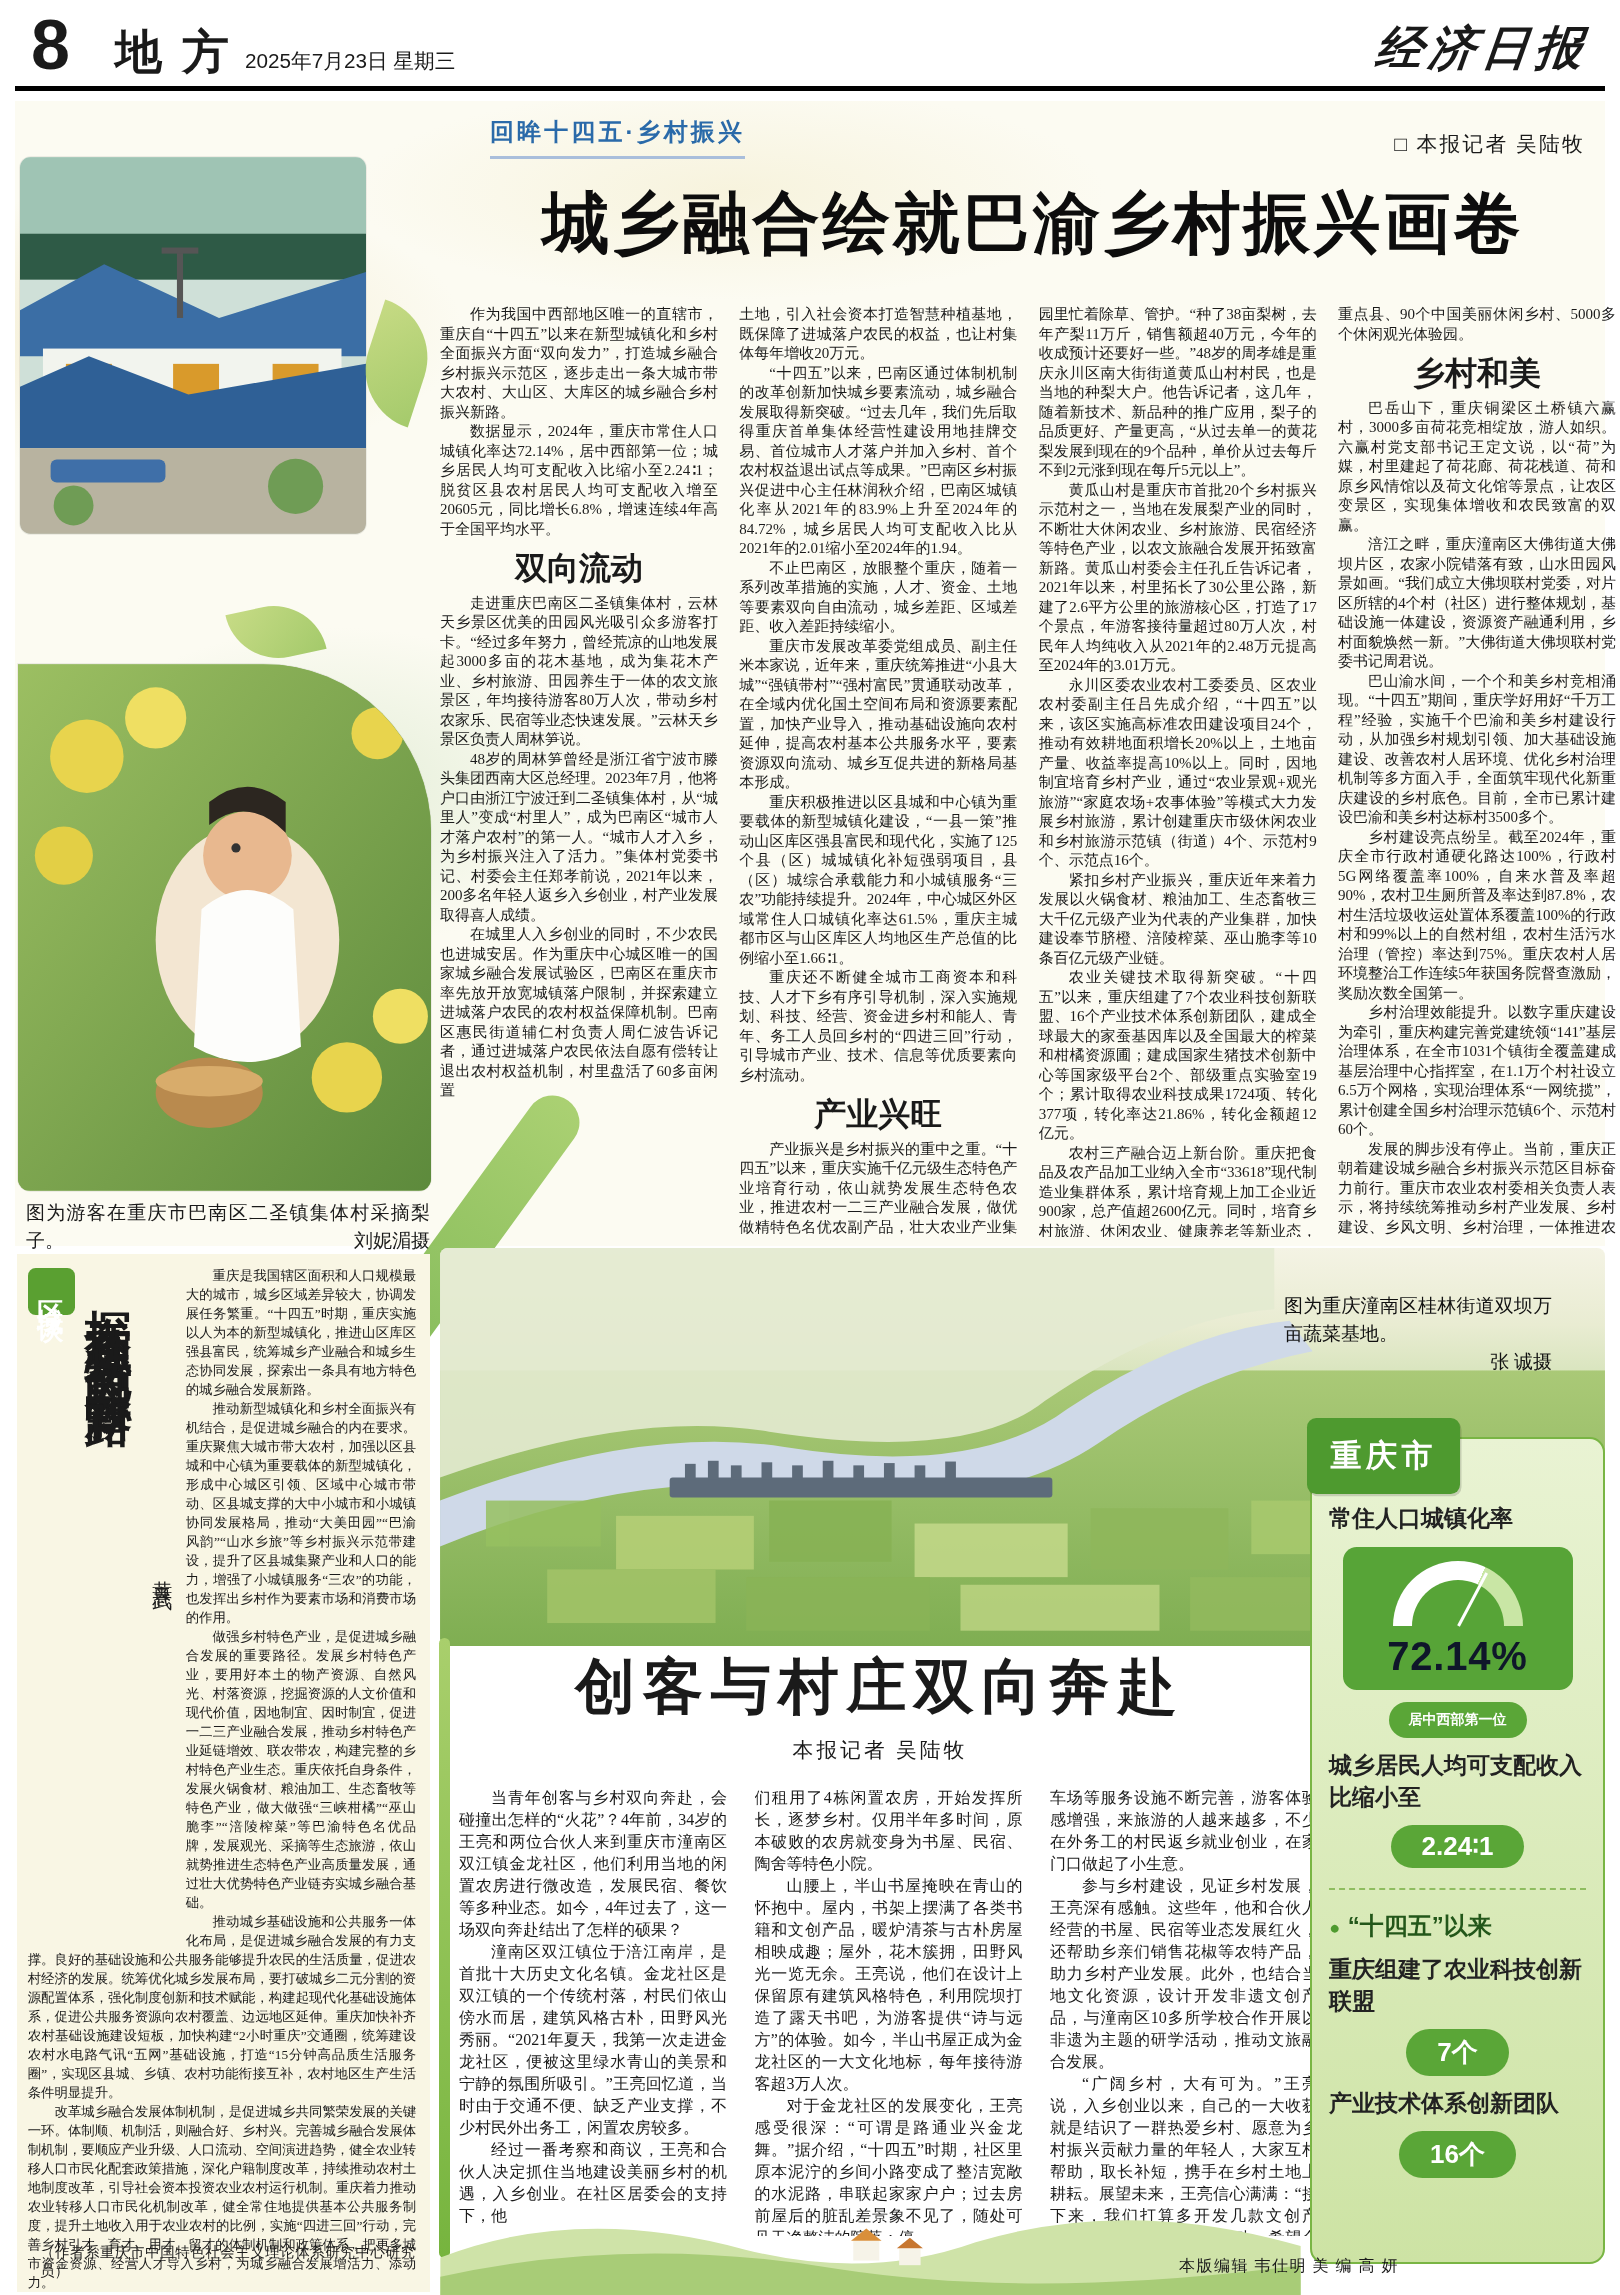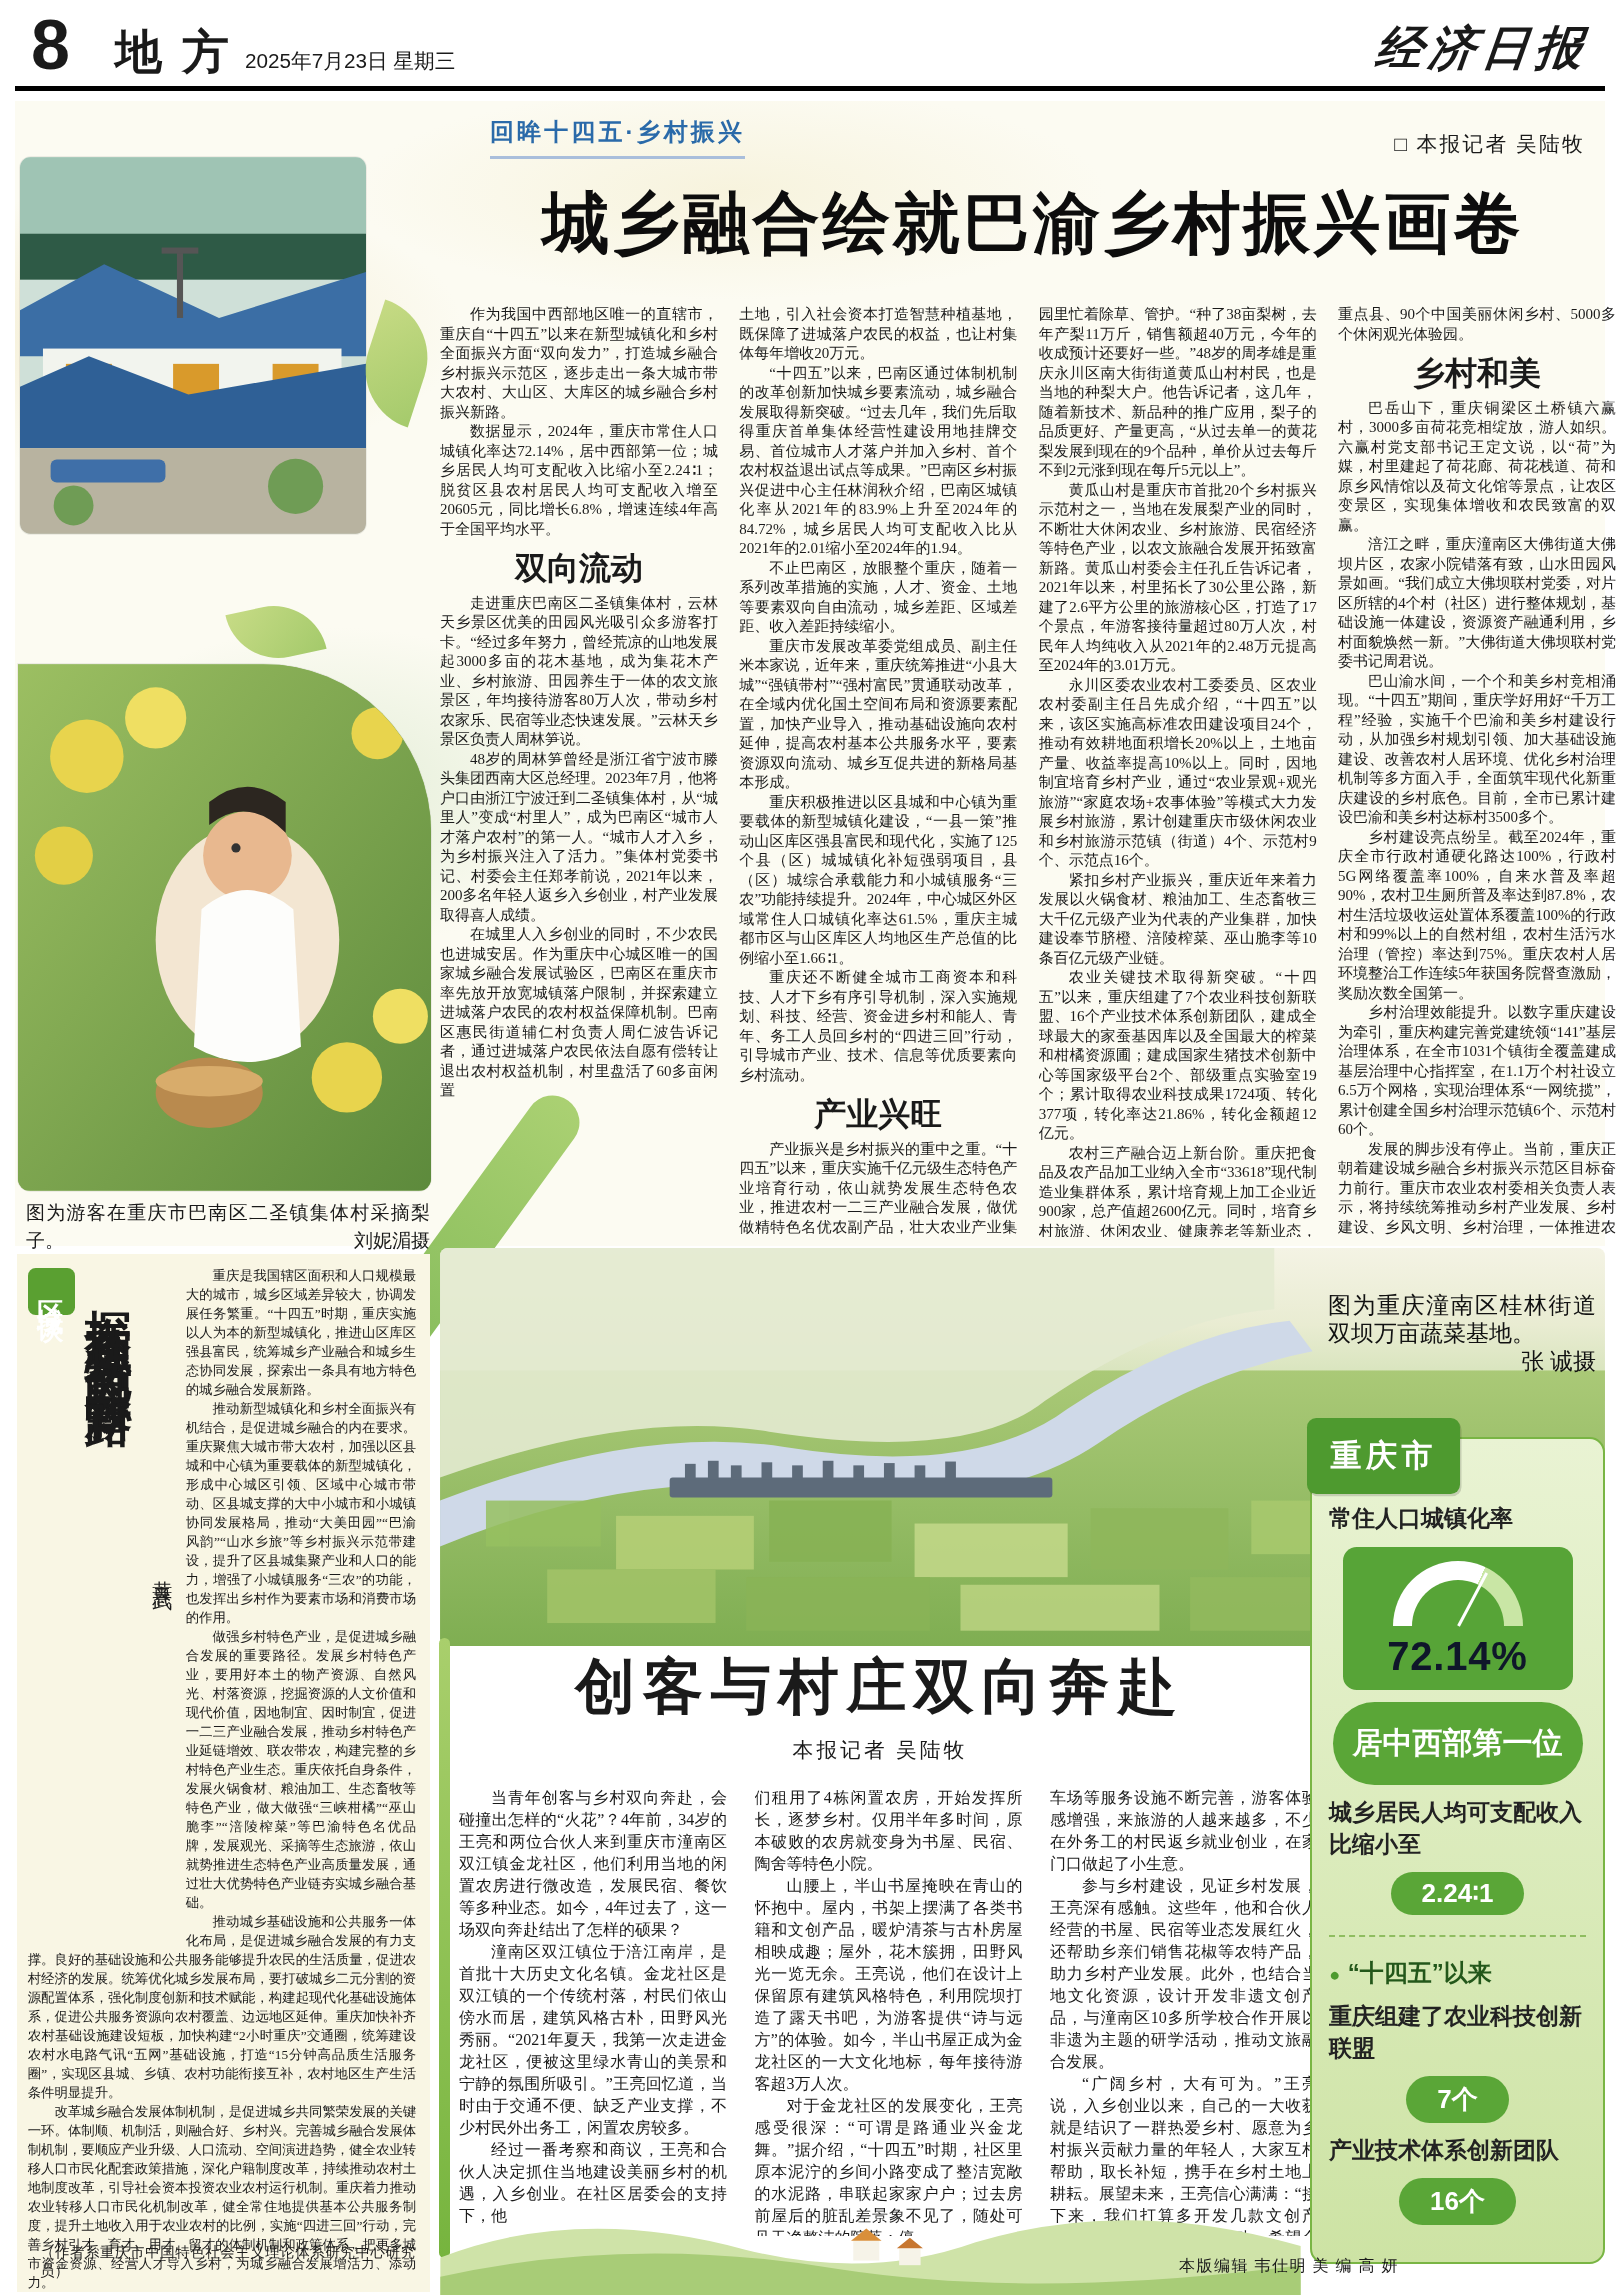--- a/index.html
+++ b/index.html
@@ -35,21 +35,21 @@
   
   #art-cols{position:absolute;left:440px;top:305px;width:1176px;height:932px;display:flex;gap:21.4px;overflow:hidden;}
   .art-col{width:278px;height:100%;overflow:hidden;font-size:15px;line-height:19.5px;text-align:justify;}
   .blk-p{margin:0;text-indent:2em;}
   .blk-cont{margin:0;text-indent:0;}
   h3.blk-h{margin:20px 0 15.3px;text-align:center;font-size:32px;font-weight:900;font-family:"Liberation Sans",sans-serif;text-indent:0;}
   #green-ribbon{position:absolute;left:447px;top:1070px;width:54px;height:321px;background:linear-gradient(#9cc95c,#6faf3d);
      border-radius:31px;transform:rotate(36deg);opacity:.85;}
   
   #aerial{position:absolute;left:440px;top:1248px;width:1165px;height:398px;border-radius:7.7px;overflow:hidden;}
-  #aerial-caption{position:absolute;left:1328px;top:1292px;width:268px;font-size:23px;line-height:28px;text-align:justify;
+  #aerial-caption{position:absolute;left:1284px;top:1292px;width:268px;font-size:19px;line-height:28px;text-align:justify;
      color:#111;}
   #aerial-caption .credit{display:block;text-align:right;}
   
   #sidebar{position:absolute;left:17px;top:1254px;width:413px;height:1038px;background:#f9f6e4;
      box-sizing:border-box;padding:12.2px 13.8px 46px 10.7px;overflow:hidden;}
   #sidebar-float{float:left;width:158px;height:674px;position:relative;}
   #sidebar-label{position:absolute;left:0;top:1.5px;writing-mode:vertical-rl;text-orientation:upright;
      background:#5aa031;color:#fff;font-size:26px;font-weight:700;font-family:"Liberation Sans",sans-serif;
      padding:12.2px 6.1px;border-radius:7.7px;letter-spacing:7.7px;}
   #sidebar-title{position:absolute;left:49px;top:6.1px;height:661px;writing-mode:vertical-rl;text-orientation:upright;
@@ -76,22 +76,22 @@
      padding:17px 23px;border-radius:9.2px;letter-spacing:4.6px;box-shadow:1.5px 2.3px 0 rgba(0,0,0,.15);}
   .st-bullet{margin-top:20px;font-size:24px;font-weight:700;color:#23571a;}
   .st-bullet::before{content:"●";color:#4e9a2f;margin-right:7.7px;font-size:18.4px;}
   .st-label{margin-top:10.7px;font-size:23px;font-weight:700;color:#222;line-height:32px;}
   #gauge-box{margin:13.8px auto 0;width:230px;background:#57a437;border-radius:13.8px;padding:13.8px 0 10.7px;text-align:center;}
   #gauge{position:relative;width:130px;height:65px;margin:0 auto;border-radius:130px 130px 0 0;
      background:conic-gradient(from -90deg at 50% 100%, #ffffff 0 115deg, #c9e6a5 115deg 180deg);}
   #gauge::after{content:"";position:absolute;left:19px;top:19px;width:92px;height:46px;border-radius:92px 92px 0 0;background:#57a437;}
   #gauge-needle{position:absolute;left:64px;bottom:0;width:3.1px;height:60px;background:#fff;transform-origin:bottom;transform:rotate(28deg);z-index:2;}
   #stat-urban-value{margin-top:7.7px;font-size:40px;font-weight:900;color:#0f172a;letter-spacing:0.8px;}
-  .st-pill{display:inline-block;margin-top:12.2px;background:#5aa637;color:#fff;font-size:30px;font-weight:700;
-     padding:21px 20px;border-radius:765px;}
+  .st-pill{display:inline-block;margin-top:12.2px;background:#5aa637;color:#fff;font-size:14px;font-weight:700;
+     padding:9px 20px;border-radius:765px;}
   .st-pill.big{font-size:26px;padding:6.1px 31px;}
   .st-row{text-align:center;}
   .st-div{margin-top:20px;border-top:2.3px dashed #8fbd60;}
   
   #credits{position:absolute;left:1179px;top:2256px;width:360px;font-size:16px;letter-spacing:1.5px;}
   svg{display:block;}
 </style>
 </head>
 <body>
 

